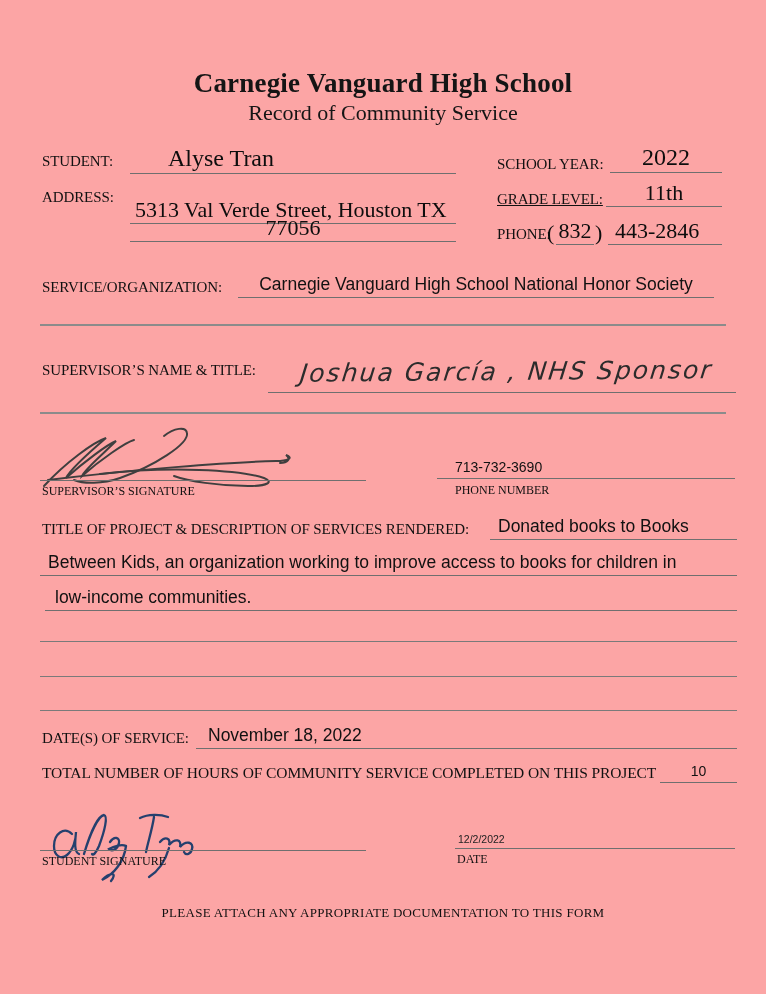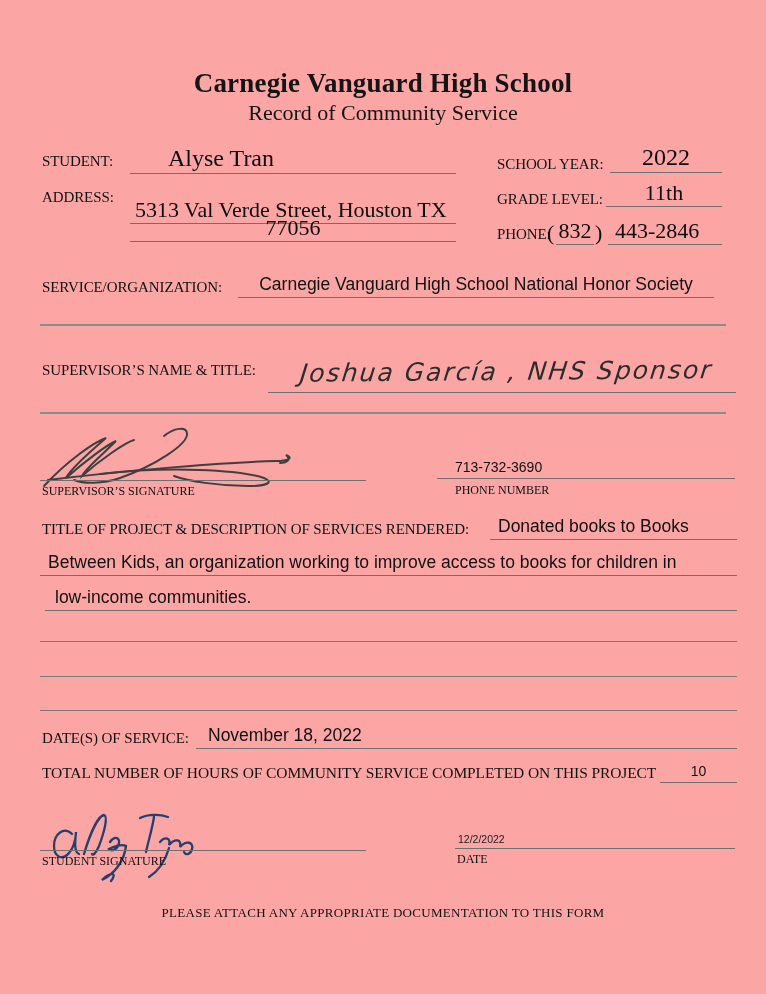--- a/index.html
+++ b/index.html
@@ -48,21 +48,21 @@
   </div>
 
   <div class="lbl" style="left:42px;top:189px;">ADDRESS:</div>
   <div class="fill" style="left:130px;top:194px;width:326px;height:29px;">
     <span class="val-serif" style="padding-left:5px;">5313 Val Verde Street, Houston TX</span>
   </div>
   <div class="fill center" style="left:130px;top:211px;width:326px;height:30px;">
     <span class="val-serif">77056</span>
   </div>
 
-  <div class="lbl" style="left:497px;top:191px;">GRADE LEVEL:</div>
+  <div class="lbl" style="left:497px;top:191px;text-decoration:underline;">GRADE LEVEL:</div>
   <div class="fill center" style="left:606px;top:174px;width:116px;height:32px;">
     <span class="val-serif">11th</span>
   </div>
 
   <div class="lbl" style="left:497px;top:226px;">PHONE:</div>
   <span class="val-serif" style="position:absolute;left:547px;top:221px;">(</span>
   <div class="fill center" style="left:556px;top:215px;width:38px;height:29px;">
     <span class="val-serif">832</span>
   </div>
   <span class="val-serif" style="position:absolute;left:595px;top:221px;">)</span>

